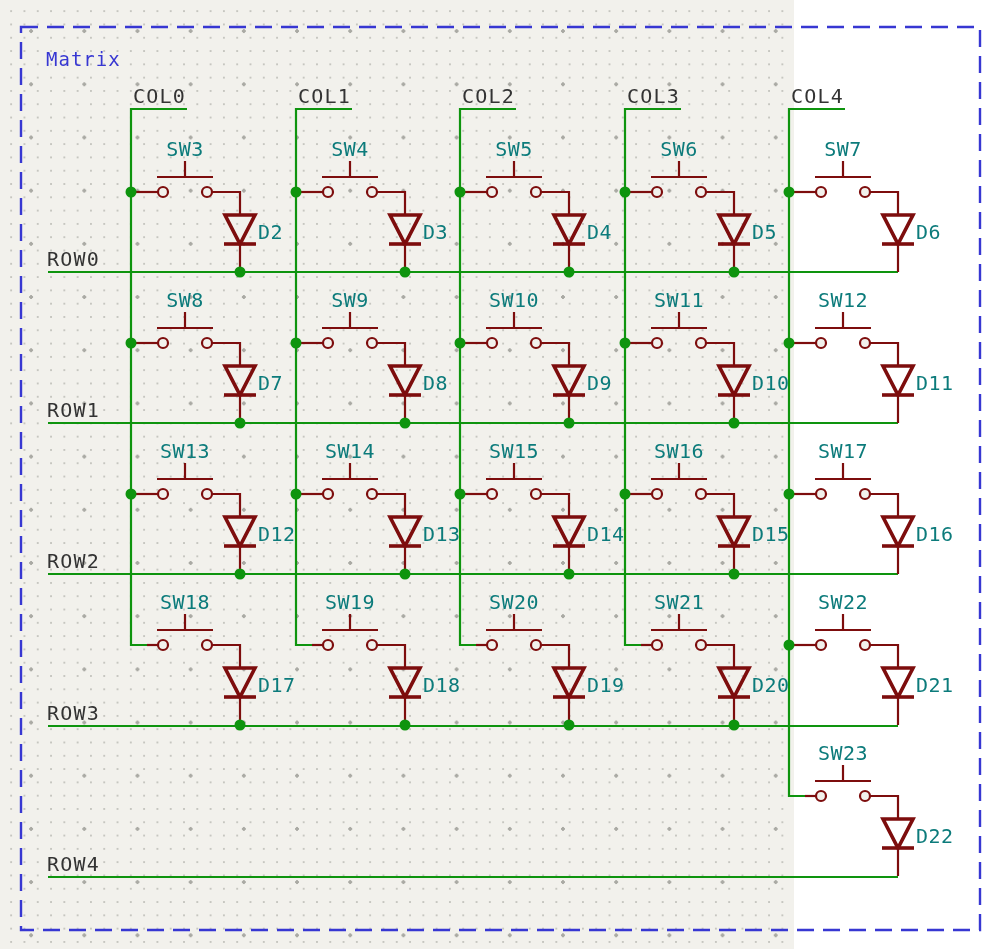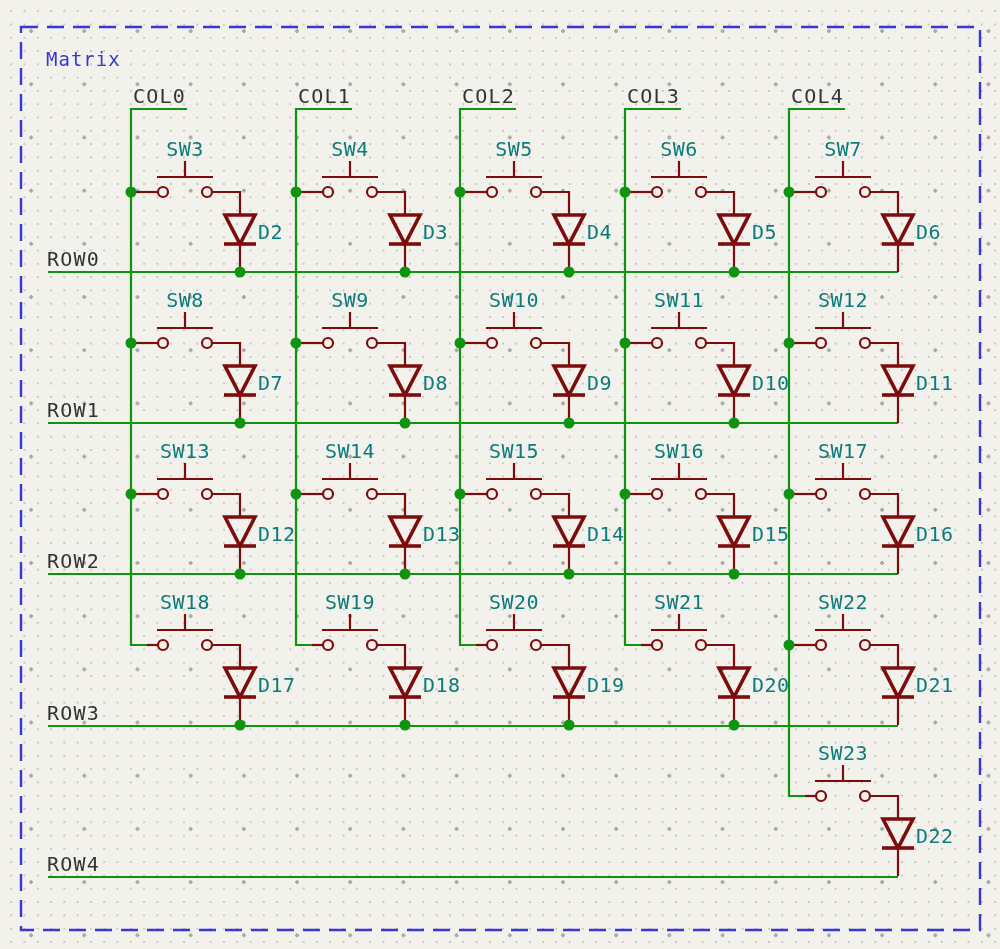--- a/index.html
+++ b/index.html
@@ -8,21 +8,21 @@
     --c-grid-bold:#aaaaa4;
     --c-wire:#0e940e;
     --c-symbol:#7d0d0d;
     --c-ref:#0c7b7b;
     --c-label:#333333;
     --c-border:#3737d2;
   }
   html,body{margin:0;padding:0;}
   body{width:1000px;height:949px;overflow:hidden;}
   .sheet{
-    position:relative;width:1000px;height:949px;
+    position:relative;width:794px;height:949px;
     background-color:var(--c-bg);
     background-image:
       radial-gradient(circle, var(--c-grid-bold) 1.6px, transparent 1.9px),
       radial-gradient(circle, var(--c-grid) 1px, transparent 1.25px);
     background-size:53.2px 53.2px, 13.3px 13.3px;
     background-position:4.5px 4.5px, 4.5px 4.5px;
   }
   svg{position:absolute;left:0;top:0;}
   text{font-family:"DejaVu Sans Mono","Liberation Mono",monospace;}
   .netlabel{font-size:20px;letter-spacing:1.2px;fill:var(--c-label);}

